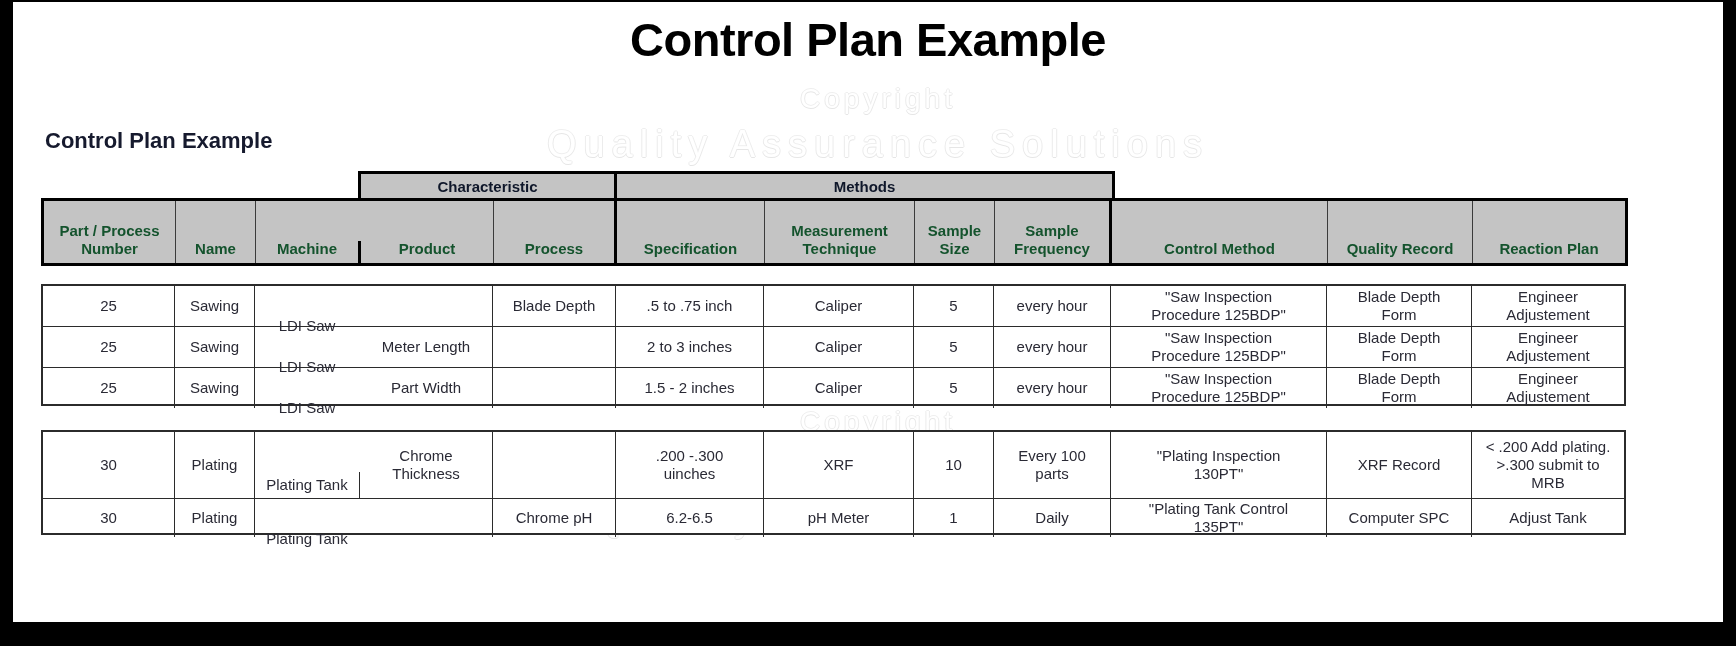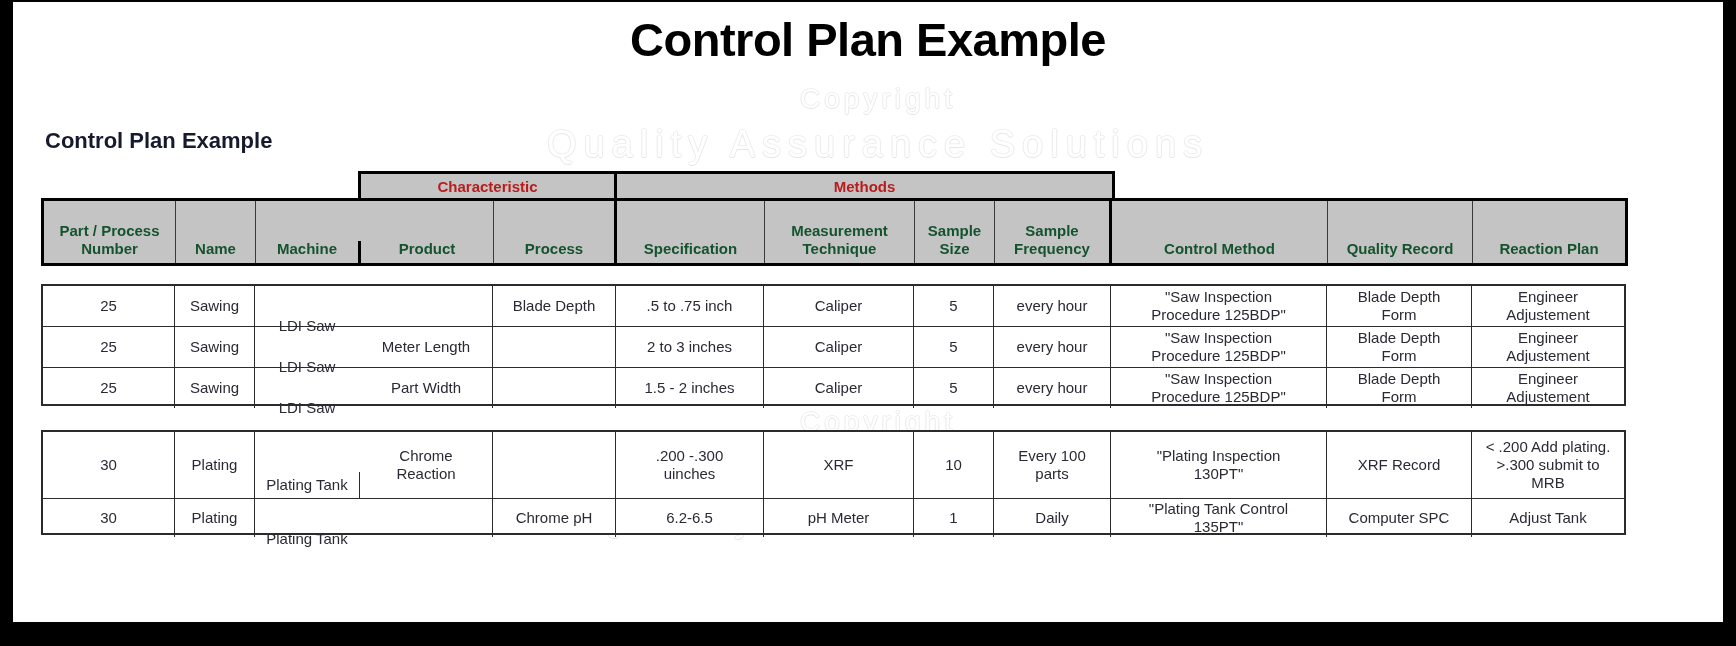--- a/index.html
+++ b/index.html
@@ -103,21 +103,21 @@
     height: 30px;
     border: 3px solid #000000;
     box-sizing: border-box;
     display: flex;
     background: #c4c4c4;
   }
   .group-cell {
     background: #c4c4c4;
     font-size: 15px;
     font-weight: bold;
-    color: #b91c1c;
+    color: #0f172a;
     display: flex;
     align-items: center;
     justify-content: center;
     box-sizing: border-box;
   }
   #group-characteristic { width: 256px; border-right: 3px solid #000000; }
   #group-methods { width: 495px; }
 
   
   #header-row {
@@ -348,21 +348,21 @@
 
   <div class="dblock" id="block-plating" style="top:428px; height:105px;">
 
     <div class="drow" style="height:67px;">
       <div class="dcell c0">30</div>
       <div class="dcell c1">Plating</div>
       <div class="dcell c2">Plating Tank</div>
       <div class="dcell c3">
         <div>
           <div>Chrome</div>
-          <div>Reaction</div>
+          <div>Thickness</div>
         </div>
       </div>
       <div class="dcell c4"></div>
       <div class="dcell c5">
         <div>
           <div>.200 -.300</div>
           <div>uinches</div>
         </div>
       </div>
       <div class="dcell c6">XRF</div>

